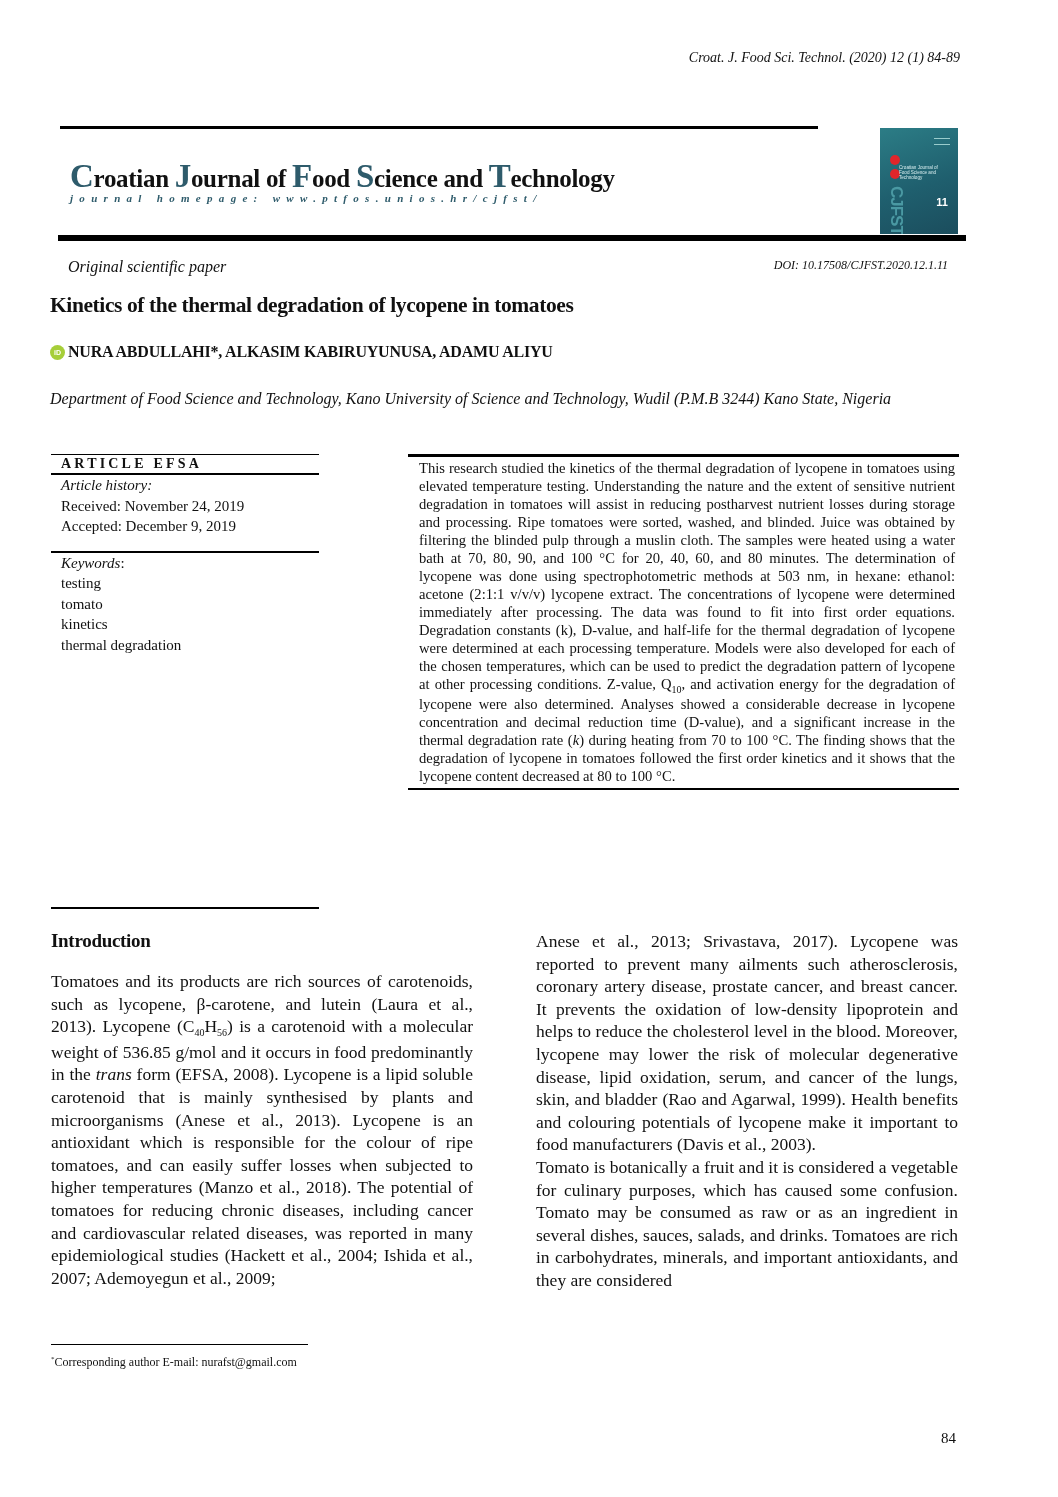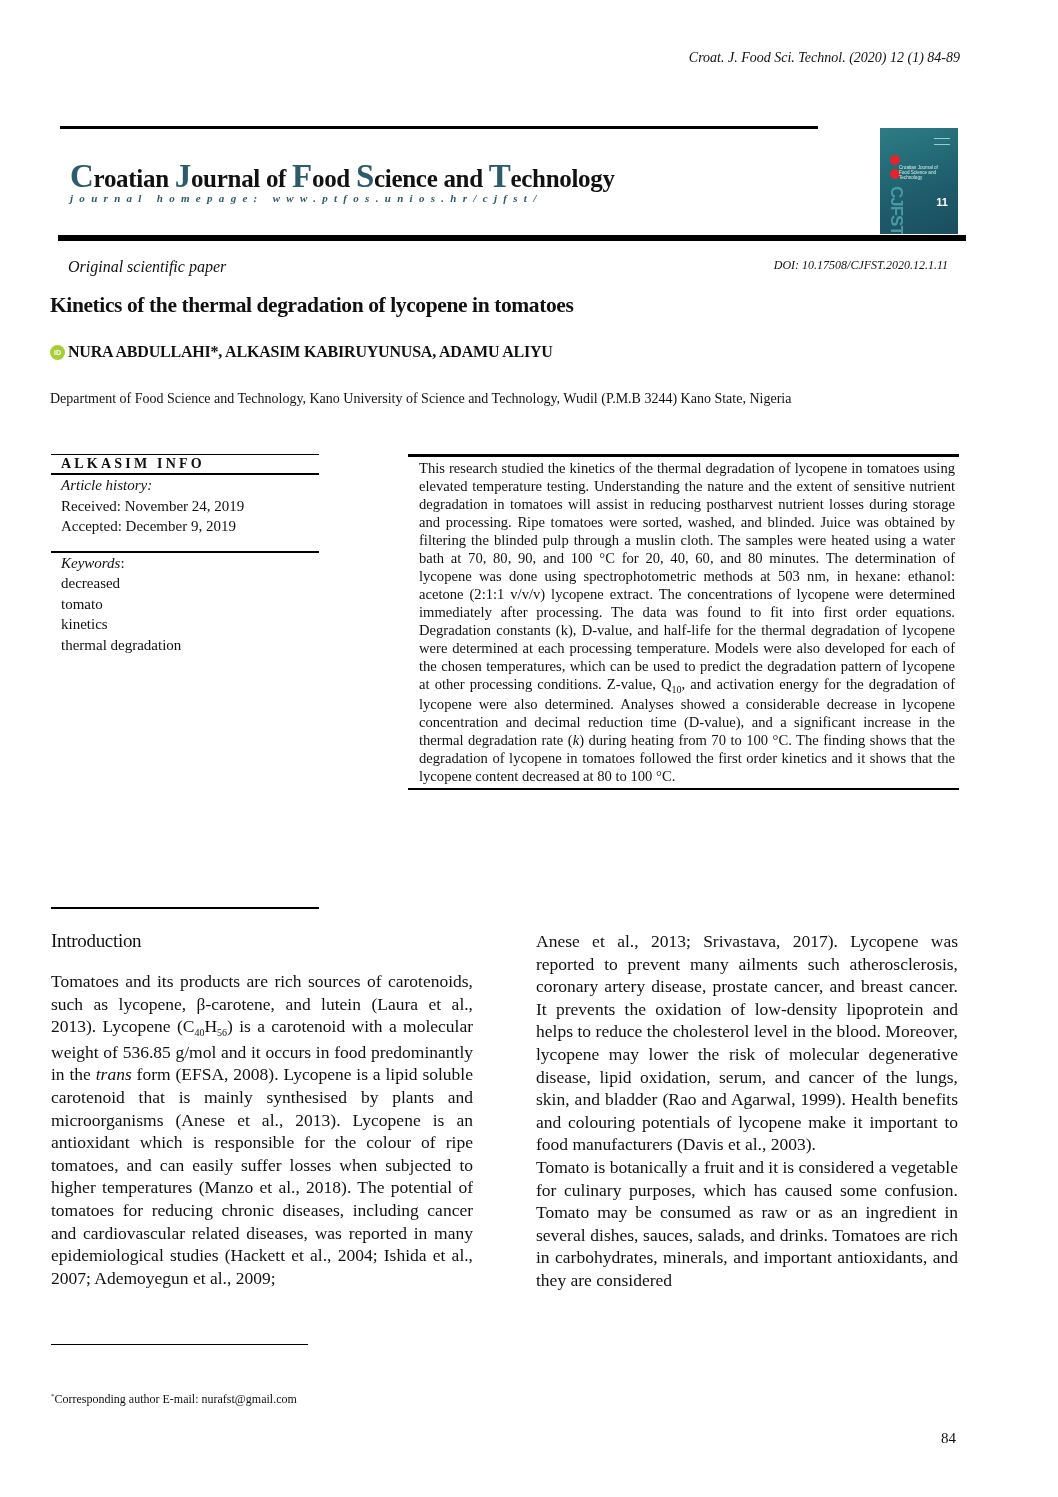--- a/index.html
+++ b/index.html
@@ -26,45 +26,45 @@
 
   .paper-type { position: absolute; left: 68px; top: 258px; font-style: italic; font-size: 16px; }
   .doi { position: absolute; right: 110px; top: 258px; font-style: italic; font-size: 12px; }
 
   .paper-title { position: absolute; left: 50px; top: 293px; font-weight: bold; font-size: 21.5px; letter-spacing: -0.4px; }
 
   .authors-row { position: absolute; left: 50px; top: 343px; display: flex; align-items: center; }
   .orcid { width: 15px; height: 15px; border-radius: 50%; background: #a6ce39; color: #fff; font-family: "Liberation Sans", sans-serif; font-size: 7px; font-weight: bold; display: flex; align-items: center; justify-content: center; margin-right: 3px; }
   .authors { font-weight: bold; font-size: 16px; letter-spacing: -0.2px; }
 
-  .affiliation { position: absolute; left: 50px; top: 388px; width: 910px; font-size: 14px; line-height: 21px; }
+  .affiliation { position: absolute; left: 50px; top: 388px; width: 910px; font-style: italic; font-size: 16px; line-height: 21px; }
 
   
   .info-col { position: absolute; left: 51px; top: 454px; width: 268px; }
   .rule { height: 1px; background: #000; }
   .rule2 { height: 2px; background: #000; }
   .sec-head { font-size: 14px; letter-spacing: 3.2px; line-height: 18px; padding-left: 10px; font-weight: bold; font-family: "Liberation Serif", serif; }
   .info-col .line { font-size: 15px; line-height: 20.5px; padding-left: 10px; }
   .info-col .it { font-style: italic; }
 
   
   .abstract-col { position: absolute; left: 408px; top: 454px; width: 551px; }
   .abstract-col .sec-head { padding-left: 11px; }
   .abstract-text { font-size: 14.6px; line-height: 18px; text-align: justify; padding: 2px 4px 0 11px; }
 
   
   .col-left { position: absolute; left: 51px; top: 930px; width: 422px; }
   .col-right { position: absolute; left: 536px; top: 930px; width: 422px; }
-  .section-title { font-weight: normal; font-size: 19px; letter-spacing: -0.3px; margin-bottom: 18px; }
+  .section-title { font-weight: bold; font-size: 19px; letter-spacing: -0.3px; margin-bottom: 18px; }
   .body-text { font-size: 17.5px; line-height: 22.6px; text-align: justify; }
   .body-text p { margin: 0; }
   sub { font-size: 10px; vertical-align: baseline; position: relative; top: 4px; }
 
   .fn-rule { position: absolute; left: 51px; top: 1344px; width: 257px; height: 1px; background: #000; }
-  .footnote { position: absolute; left: 51px; top: 1392px; font-size: 12px; }
+  .footnote { position: absolute; left: 51px; top: 1355px; font-size: 12px; }
   .footnote sup { font-size: 7px; vertical-align: top; }
 
   .page-num { position: absolute; left: 941px; top: 1430px; font-size: 15px; }
 </style>
 </head>
 <body>
 
 <div class="running-head">Croat. J. Food Sci. Technol. (2020) 12 (1) 84-89</div>
 
 <div class="top-rule"></div>
@@ -92,29 +92,29 @@
 
 <div class="authors-row">
   <span class="orcid">iD</span>
   <span class="authors">NURA ABDULLAHI*, ALKASIM KABIRUYUNUSA, ADAMU ALIYU</span>
 </div>
 
 <div class="affiliation">Department of Food Science and Technology, Kano University of Science and Technology, Wudil (P.M.B 3244) Kano State, Nigeria</div>
 
 <div class="info-col">
   <div class="rule"></div>
-  <div class="sec-head">ALKASIM INFO</div>
+  <div class="sec-head">ARTICLE EFSA</div>
   <div class="rule2"></div>
   <div class="line it">Article history:</div>
   <div class="line">Received: November 24, 2019</div>
   <div class="line">Accepted: December 9, 2019</div>
   <div style="height:14px"></div>
   <div class="rule2"></div>
   <div class="line"><span class="it">Keywords</span><span>:</span></div>
-  <div class="line">decreased</div>
+  <div class="line">testing</div>
   <div class="line">tomato</div>
   <div class="line">kinetics</div>
   <div class="line">thermal degradation</div>
   <div style="height:252px"></div>
   <div class="rule2"></div>
 </div>
 
 <div class="abstract-col">
   <div class="rule"></div>
   <div class="rule2"></div>

